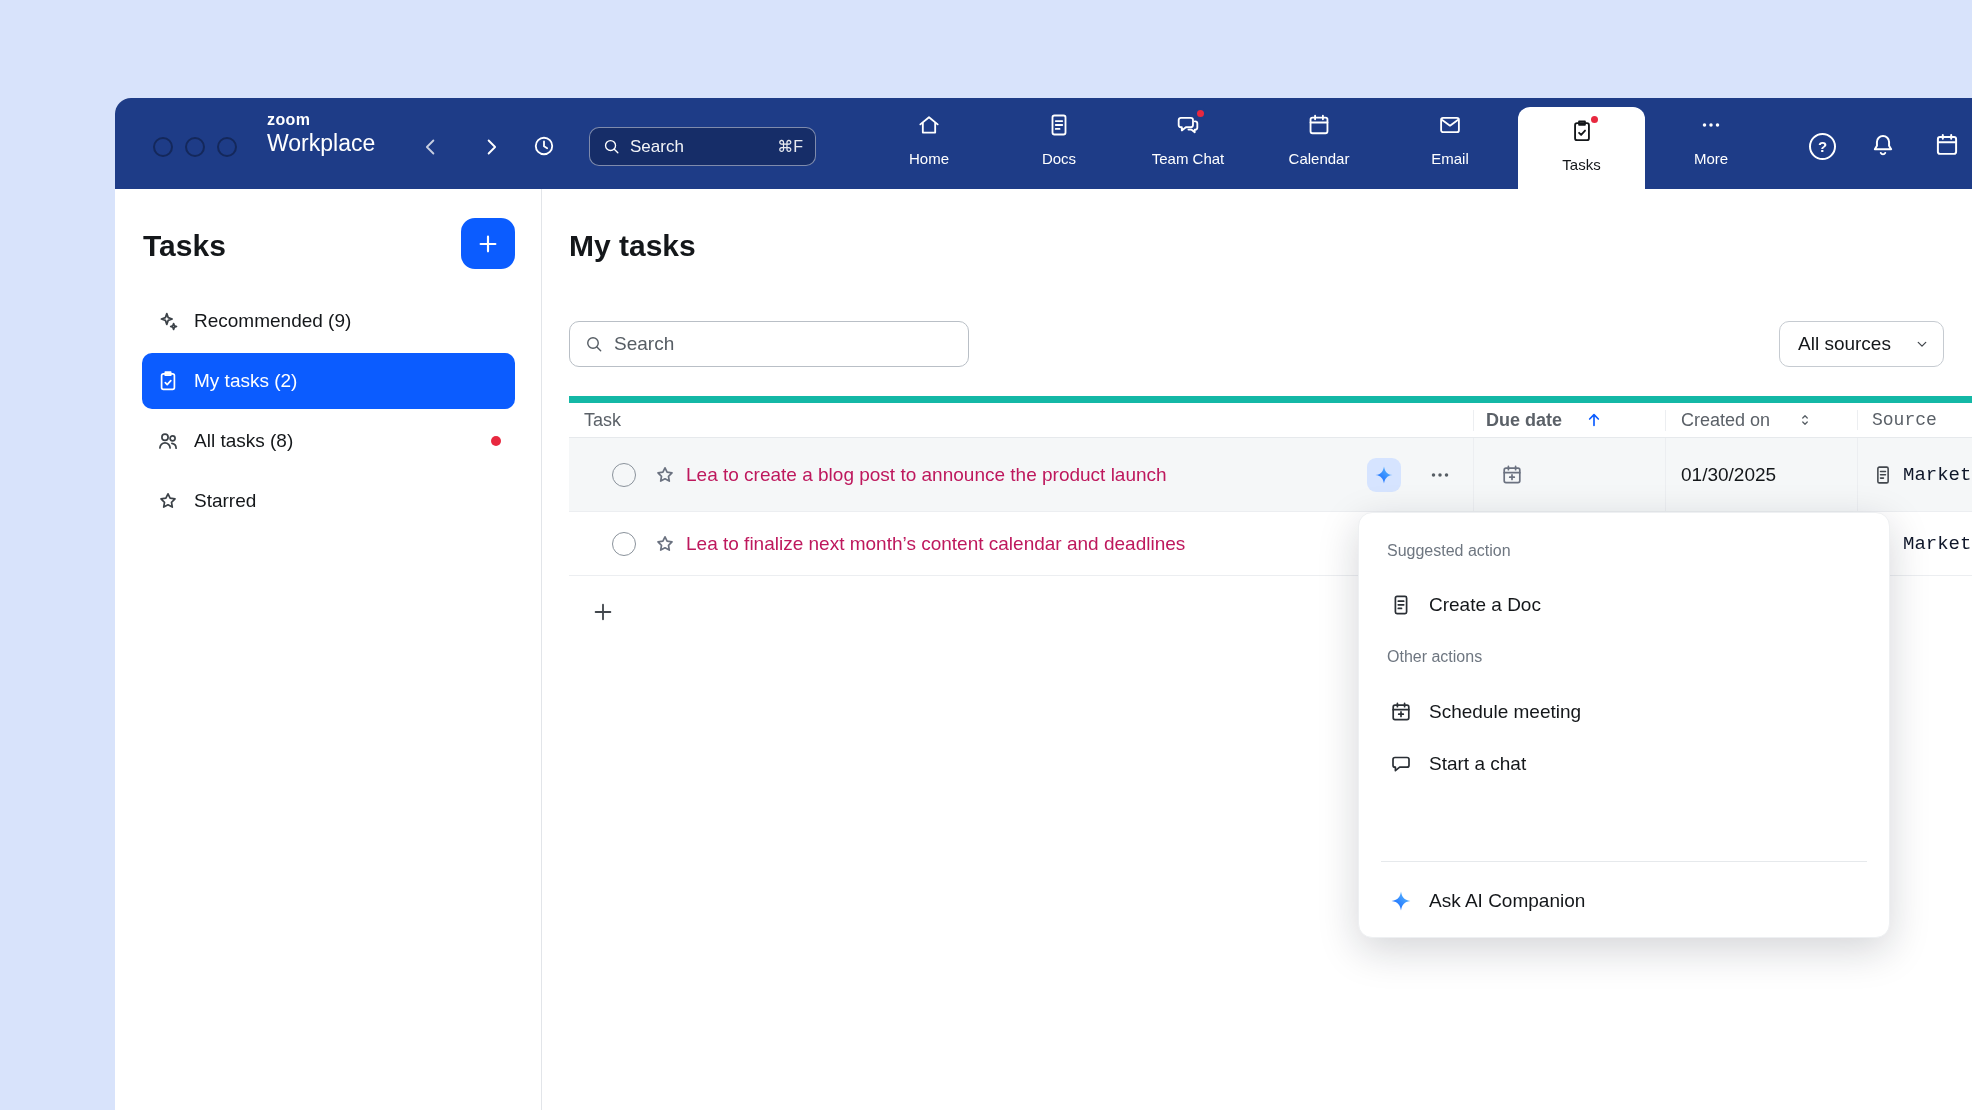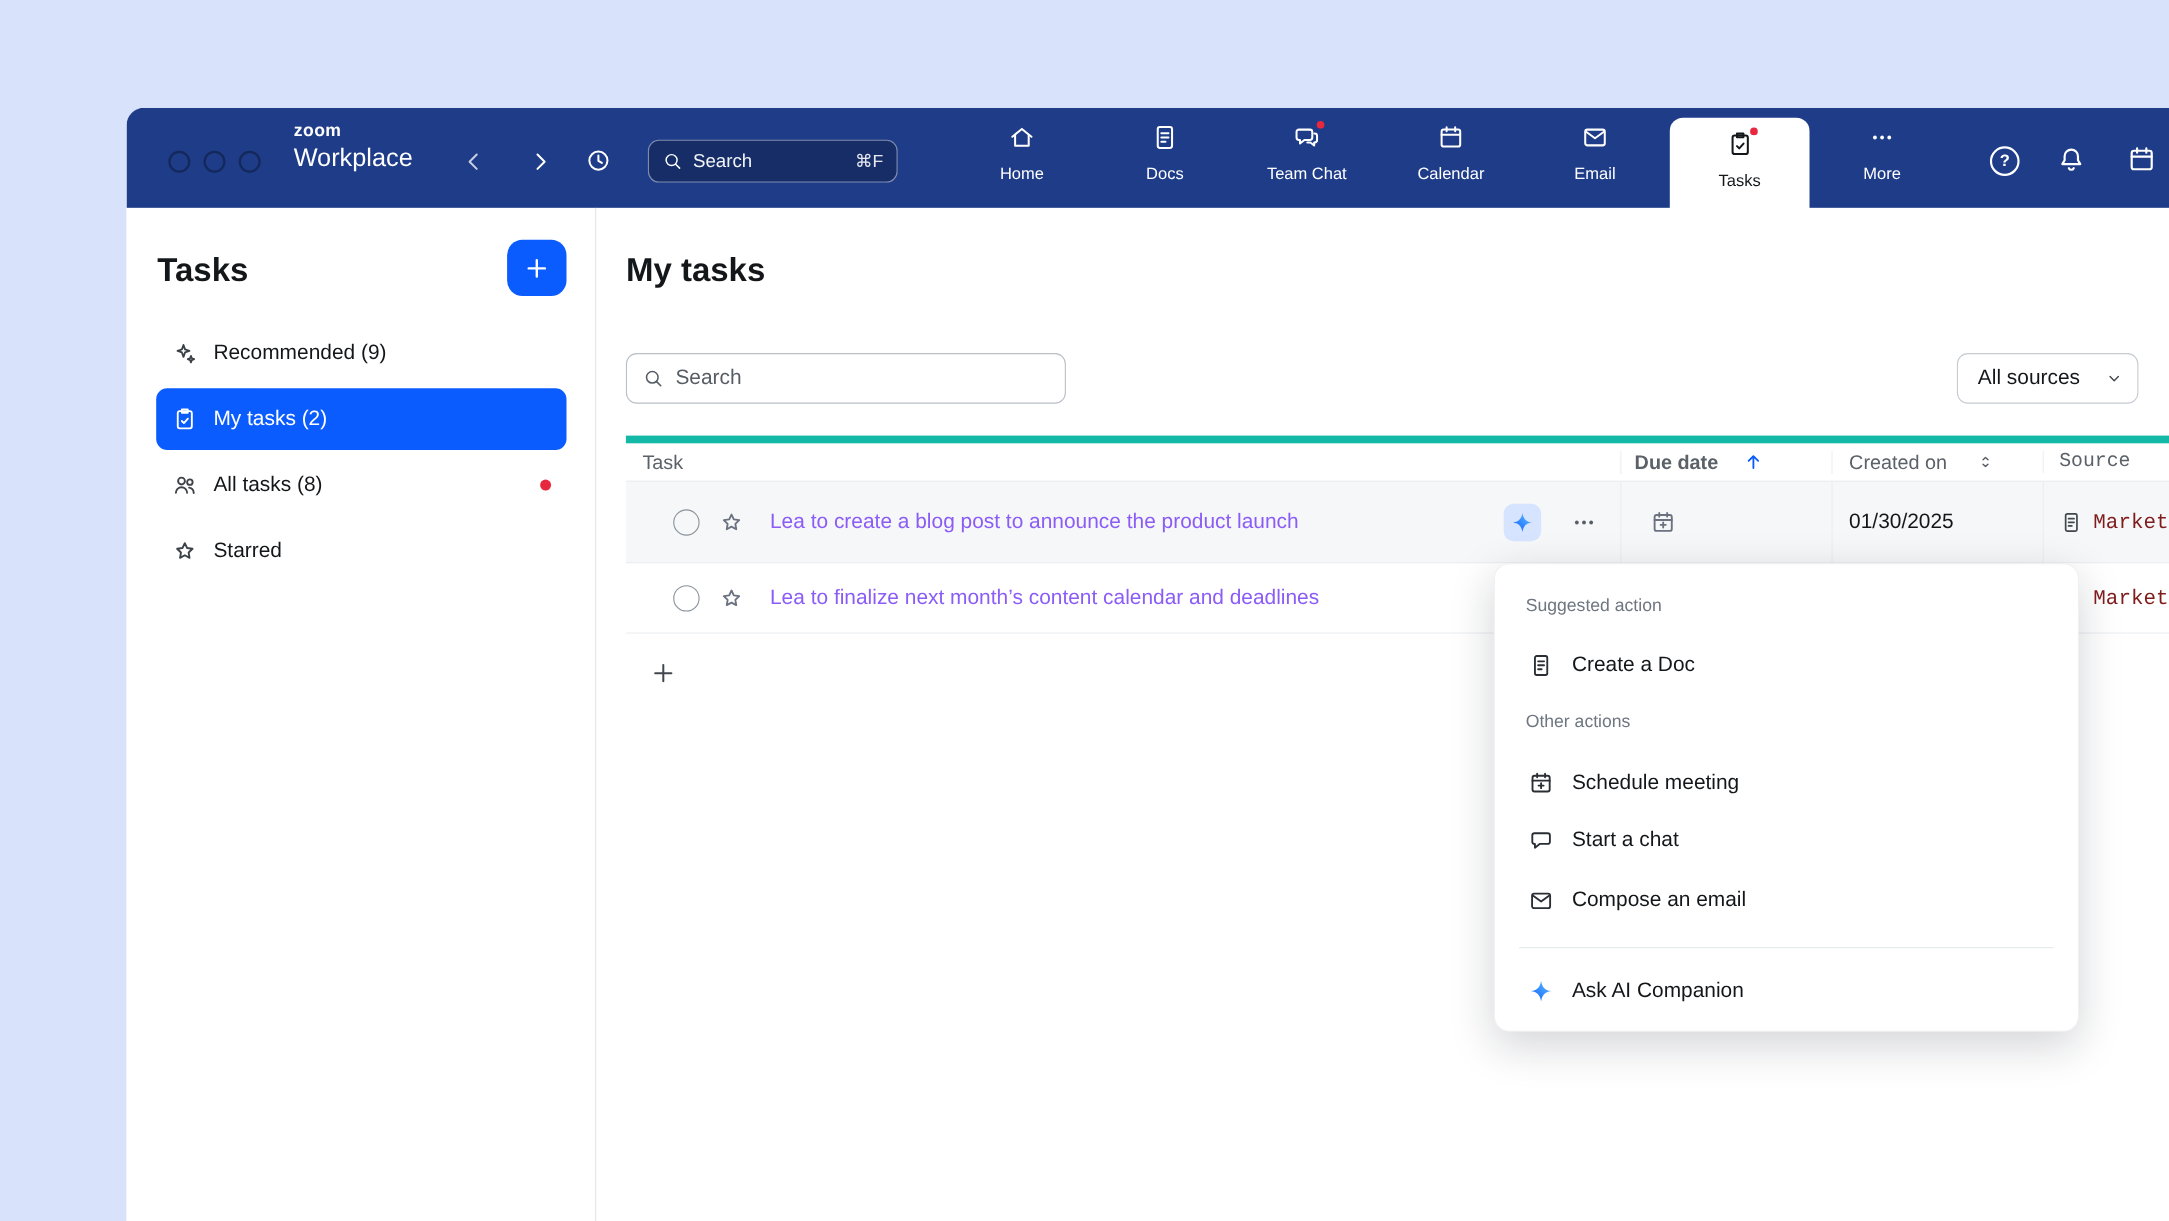--- a/index.html
+++ b/index.html
@@ -65,27 +65,27 @@
   .c-due { width:192px; flex:none; display:flex; align-items:center; border-left:1px solid #eceef1; padding-left:26px; }
   .c-created { width:192px; flex:none; display:flex; align-items:center; border-left:1px solid #eceef1; padding-left:15px; }
   .c-source { flex:1; min-width:0; display:flex; align-items:center; border-left:1px solid #eceef1; padding-left:14px; overflow:hidden; white-space:nowrap;font-family:Liberation Mono, monospace; }
   .t-head .c-task { padding-left:15px; }
   .t-head .c-due { padding-left:12px;font-weight:bold; }
   .sort-up { width:20px; height:20px; color:#0b5cff; margin-left:22px; }
   .sort-ud { width:18px; height:18px; color:#565d64; margin-left:26px; }
 
   .row-check { width:24px; height:24px; border-radius:50%; border:1.5px solid #8a929b; flex:none; cursor:pointer; background:#fff0; }
   .row-star { width:24px; height:24px; color:#6b7280; margin-left:17px; flex:none; cursor:pointer; }
-  .row-text { margin-left:23px; color:#8b5cf6; white-space:nowrap; overflow:hidden; }
+  .row-text { margin-left:9px; color:#be185d; white-space:nowrap; overflow:hidden; }
   .ai-chip { position:absolute; right:72px; top:50%; transform:translateY(-50%); width:34px; height:34px; border-radius:9px; background:#d6e4ff; display:flex; align-items:center; justify-content:center; cursor:pointer; }
   .ai-chip .aiw { width:22px; height:22px; }
   .row-more { position:absolute; right:20px; top:50%; transform:translateY(-50%); width:26px; height:26px; color:#565d64; cursor:pointer; }
   .due-add { width:24px; height:24px; color:#6b7280; cursor:pointer; }
   .src-icon { width:22px; height:22px; color:#42474d; flex:none; margin-right:9px; }
-  .src-text { color:#7f1d1d; }
+  .src-text { color:#0f172a; }
   .add-task { position:absolute; left:48px; top:410px; width:26px; height:26px; color:#42474d; cursor:pointer; background:transparent; border:none; padding:0; }
 
   
   .menu { position:absolute; left:1243px; top:414px; width:532px; height:426px; background:#fff; border-radius:14px; border:1px solid #eef0f2; box-shadow:0 12px 40px rgba(16,24,40,.18); z-index:40; }
   .menu-label { position:absolute; left:28px; font-size:16px; color:#6e7680; }
   .ml1 { top:29px; } .ml2 { top:135px; }
   .menu-item { position:absolute; left:0; width:100%; height:52px; display:flex; align-items:center; padding-left:30px; font-size:19px; color:#14171a; cursor:pointer; }
   .mi-icon { width:24px; height:24px; margin-right:16px; color:#2a2f35; flex:none; }
   .mi1 { top:66px; } .mi2 { top:173px; } .mi3 { top:225px; } .mi4 { top:280px; } .mi5 { top:362px; }
   .menu-div { position:absolute; left:22px; right:22px; top:348px; height:1px; background:#e6e9ec; }
@@ -493,28 +493,20 @@
       <span>Schedule meeting</span>
     </div>
     <div class="menu-item mi3">
       <span class="mi-icon">
           <svg class="ic">
             <use href="#i-bubble"></use>
           </svg>
         </span>
       <span>Start a chat</span>
     </div>
-    <div class="menu-item mi4">
-      <span class="mi-icon">
-          <svg class="ic">
-            <use href="#i-mail"></use>
-          </svg>
-        </span>
-      <span>Compose an email</span>
-    </div>
     <div class="menu-div"></div>
     <div class="menu-item mi5">
       <span class="mi-icon">
           <svg class="ic">
             <use href="#i-ai-star"></use>
           </svg>
         </span>
       <span>Ask AI Companion</span>
     </div>
   </div>

